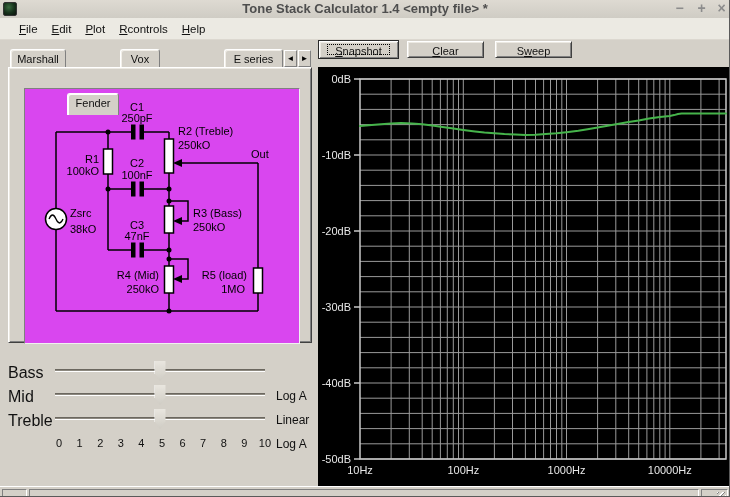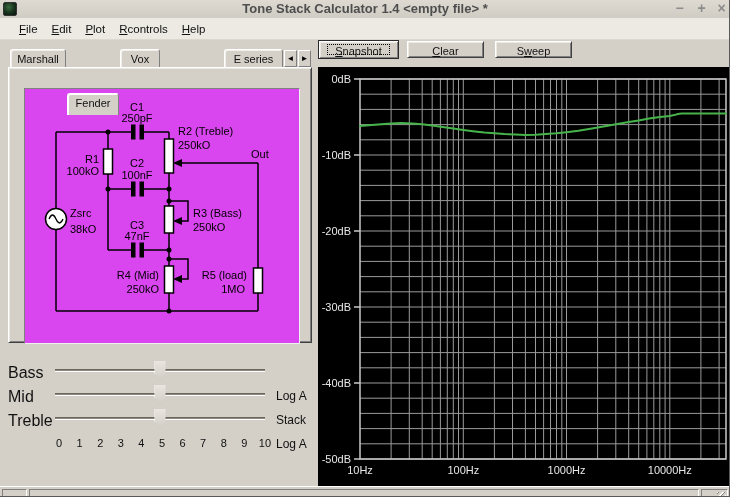--- a/index.html
+++ b/index.html
@@ -188,21 +188,21 @@
   </div>
 
   <div class="slider-label" style="top:364px;">Bass</div>
   <div class="slider-track" style="top:369px;"></div>
   <div class="slider-thumb" style="top: 361px; left: 154.5px;"></div>
   <div class="slider-taper" style="top:364px;">Log A</div>
 
   <div class="slider-label" style="top:388px;">Mid</div>
   <div class="slider-track" style="top:393px;"></div>
   <div class="slider-thumb" style="top: 385px; left: 154.5px;"></div>
-  <div class="slider-taper" style="top:388px;">Stack</div>
+  <div class="slider-taper" style="top:388px;">Linear</div>
 
   <div class="slider-label" style="top:412px;">Treble</div>
   <div class="slider-track" style="top:417px;"></div>
   <div class="slider-thumb" style="top: 409px; left: 154.5px;"></div>
   <div class="slider-taper" style="top:412px;">Log A</div>
 
   <div class="scale-row">
     <span class="scale-num">0</span>
     <span class="scale-num">1</span>
     <span class="scale-num">2</span>

